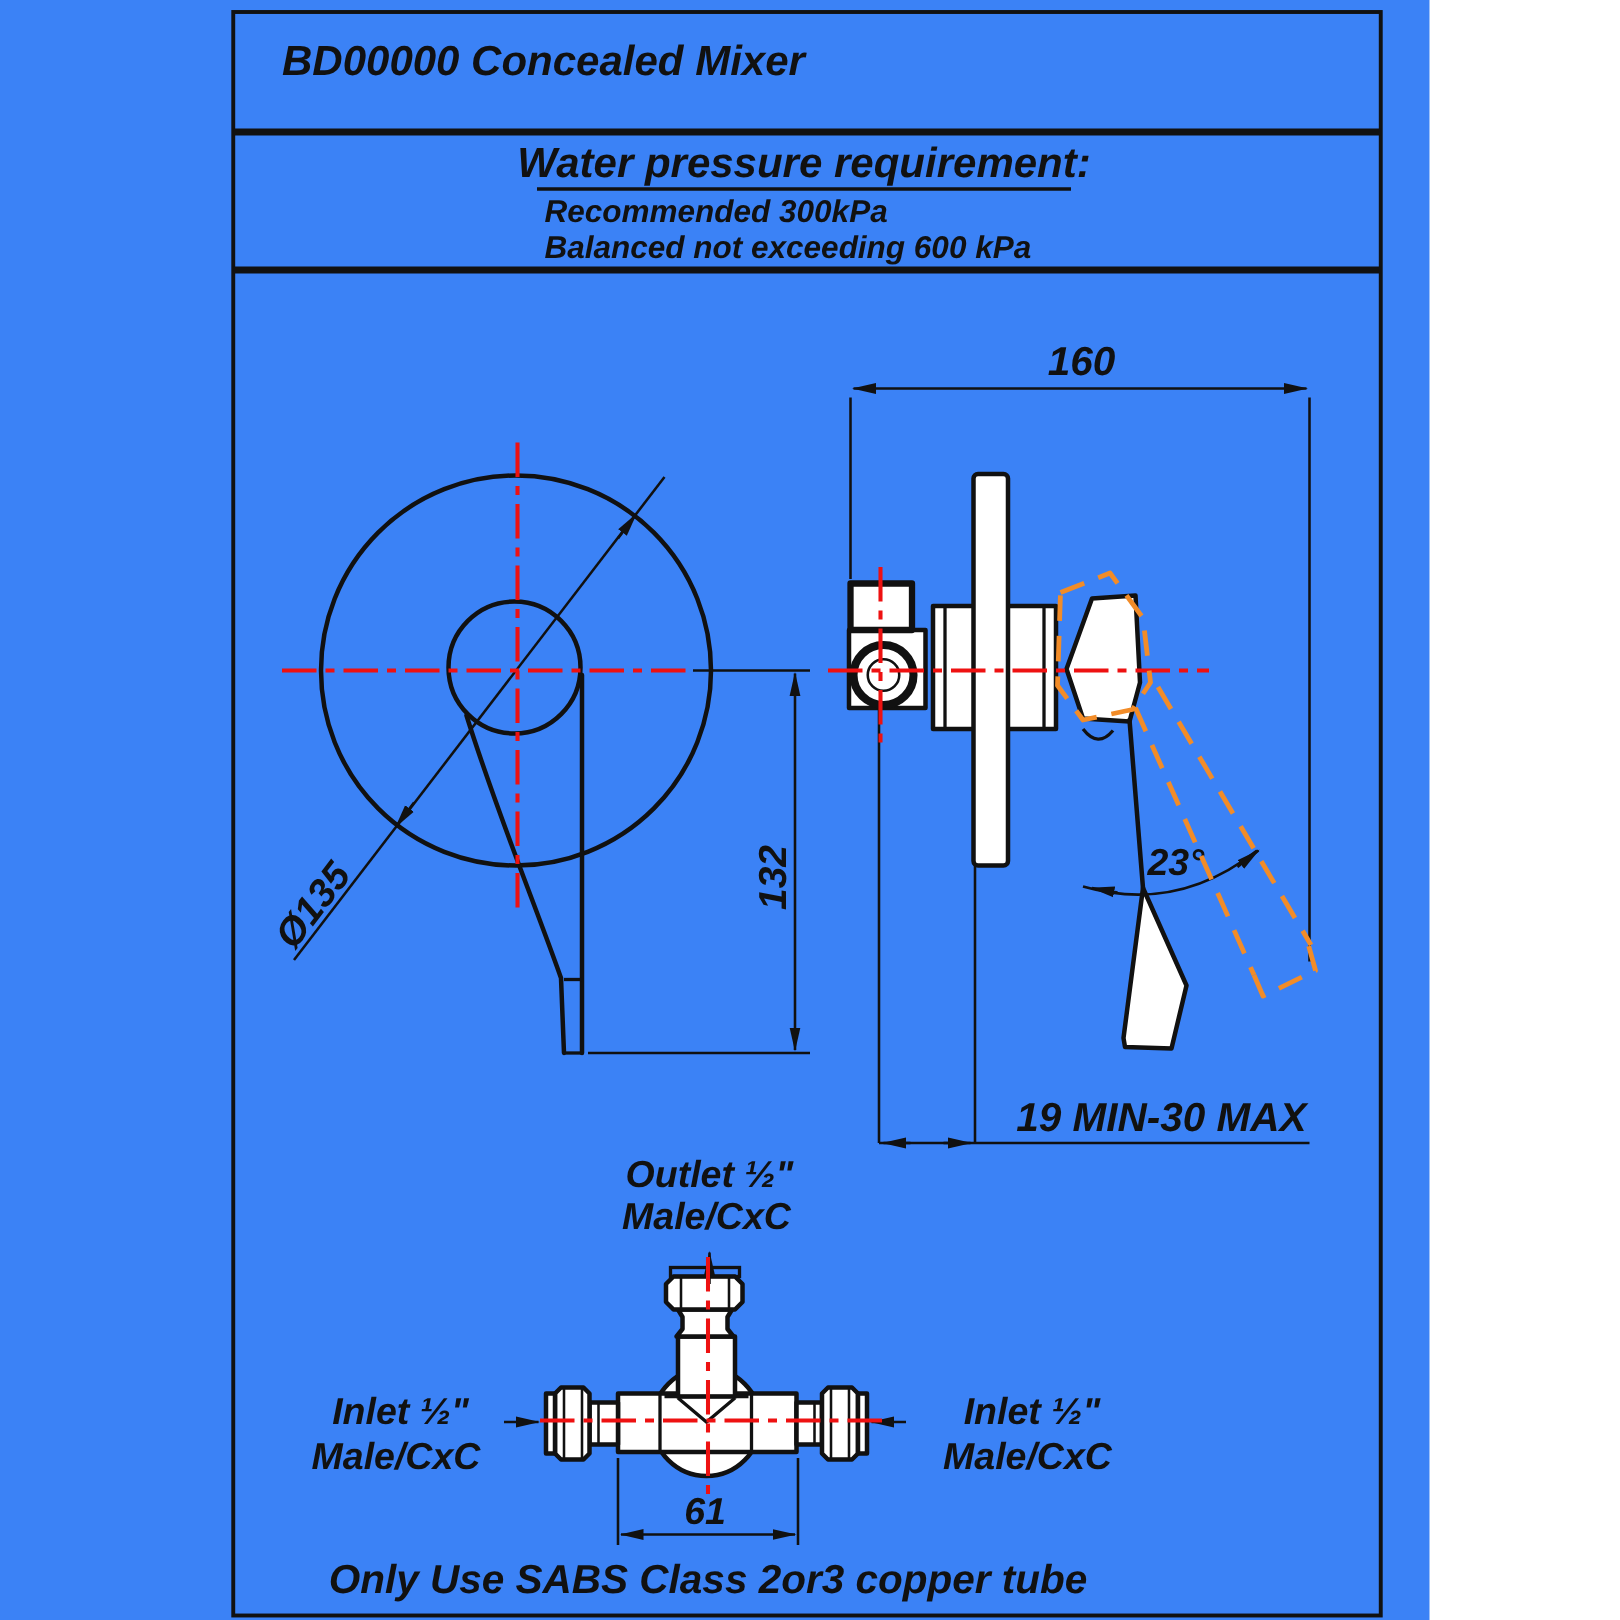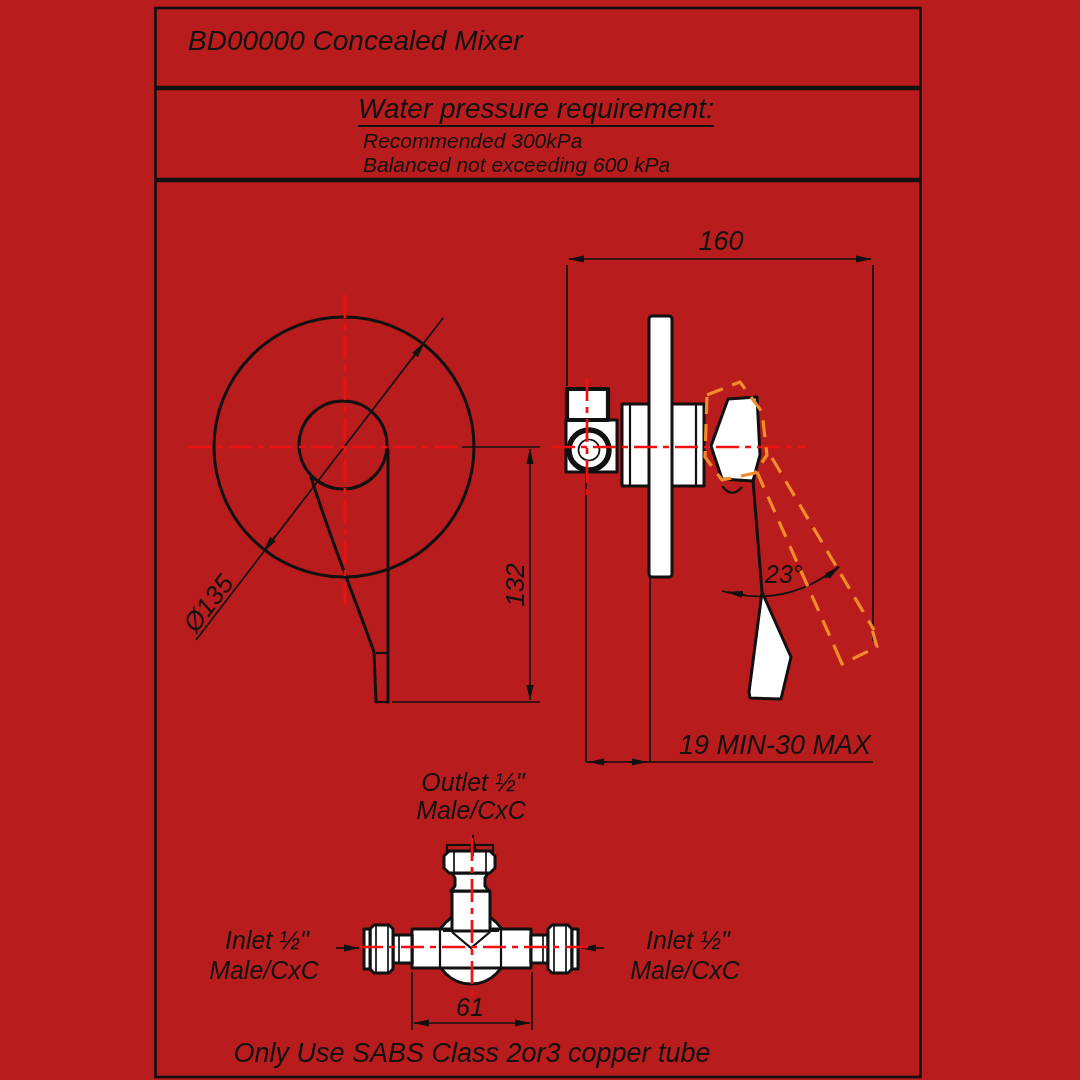--- a/index.html
+++ b/index.html
@@ -1,16 +1,16 @@
 <!DOCTYPE html>
 <html style="--centerline-red: #ee1111; --alt-position-orange: #F28C28; --ink: #111111;"><head>
 <meta charset="utf-8">
 <style>
   html,body{margin:0;padding:0;background:#fff;}
-  .stage{width:1080px;height:1080px;position:relative;background:#b91c1c;}
+  .stage{width:953px;height:1080px;position:relative;background:#3b82f6;font-weight:bold;}
   svg{display:block}
   text{fill:var(--ink,#111);font-style:italic;font-family:"Liberation Sans",sans-serif;}
   .t28{font-size:28px}.t27{font-size:27px}.t26{font-size:26px}.t25{font-size:25px}.t21{font-size:21px}
   .mid{text-anchor:middle}.end{text-anchor:end}
   .frame{fill:none;stroke:#111;stroke-width:2.6}
   .divider{stroke:#111;stroke-width:4.6}
   .ol{fill:none;stroke:#111;stroke-width:3;stroke-linejoin:round;stroke-linecap:round}
   .olf{fill:#fff;stroke:#111;stroke-width:3;stroke-linejoin:round}
   .med{fill:none;stroke:#111;stroke-width:2.2}
   .thick{stroke-width:4.2}

